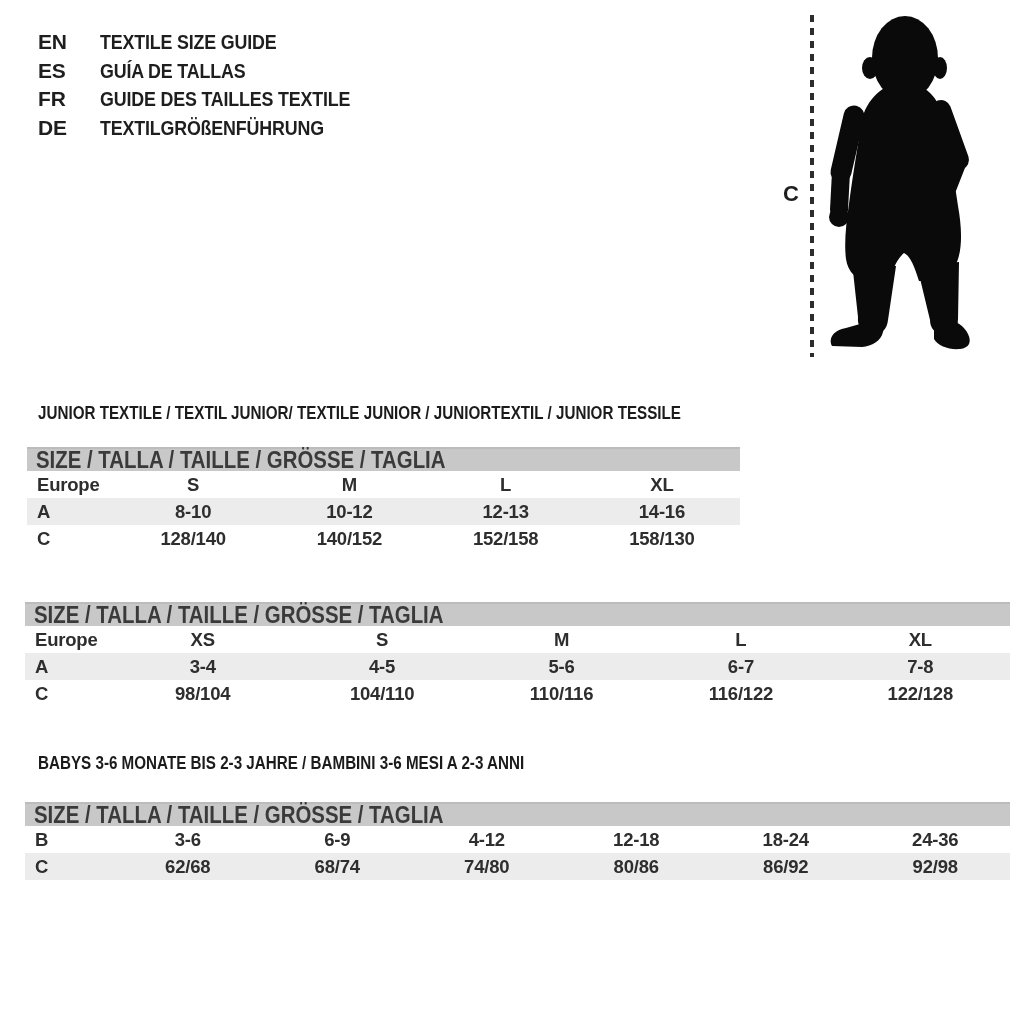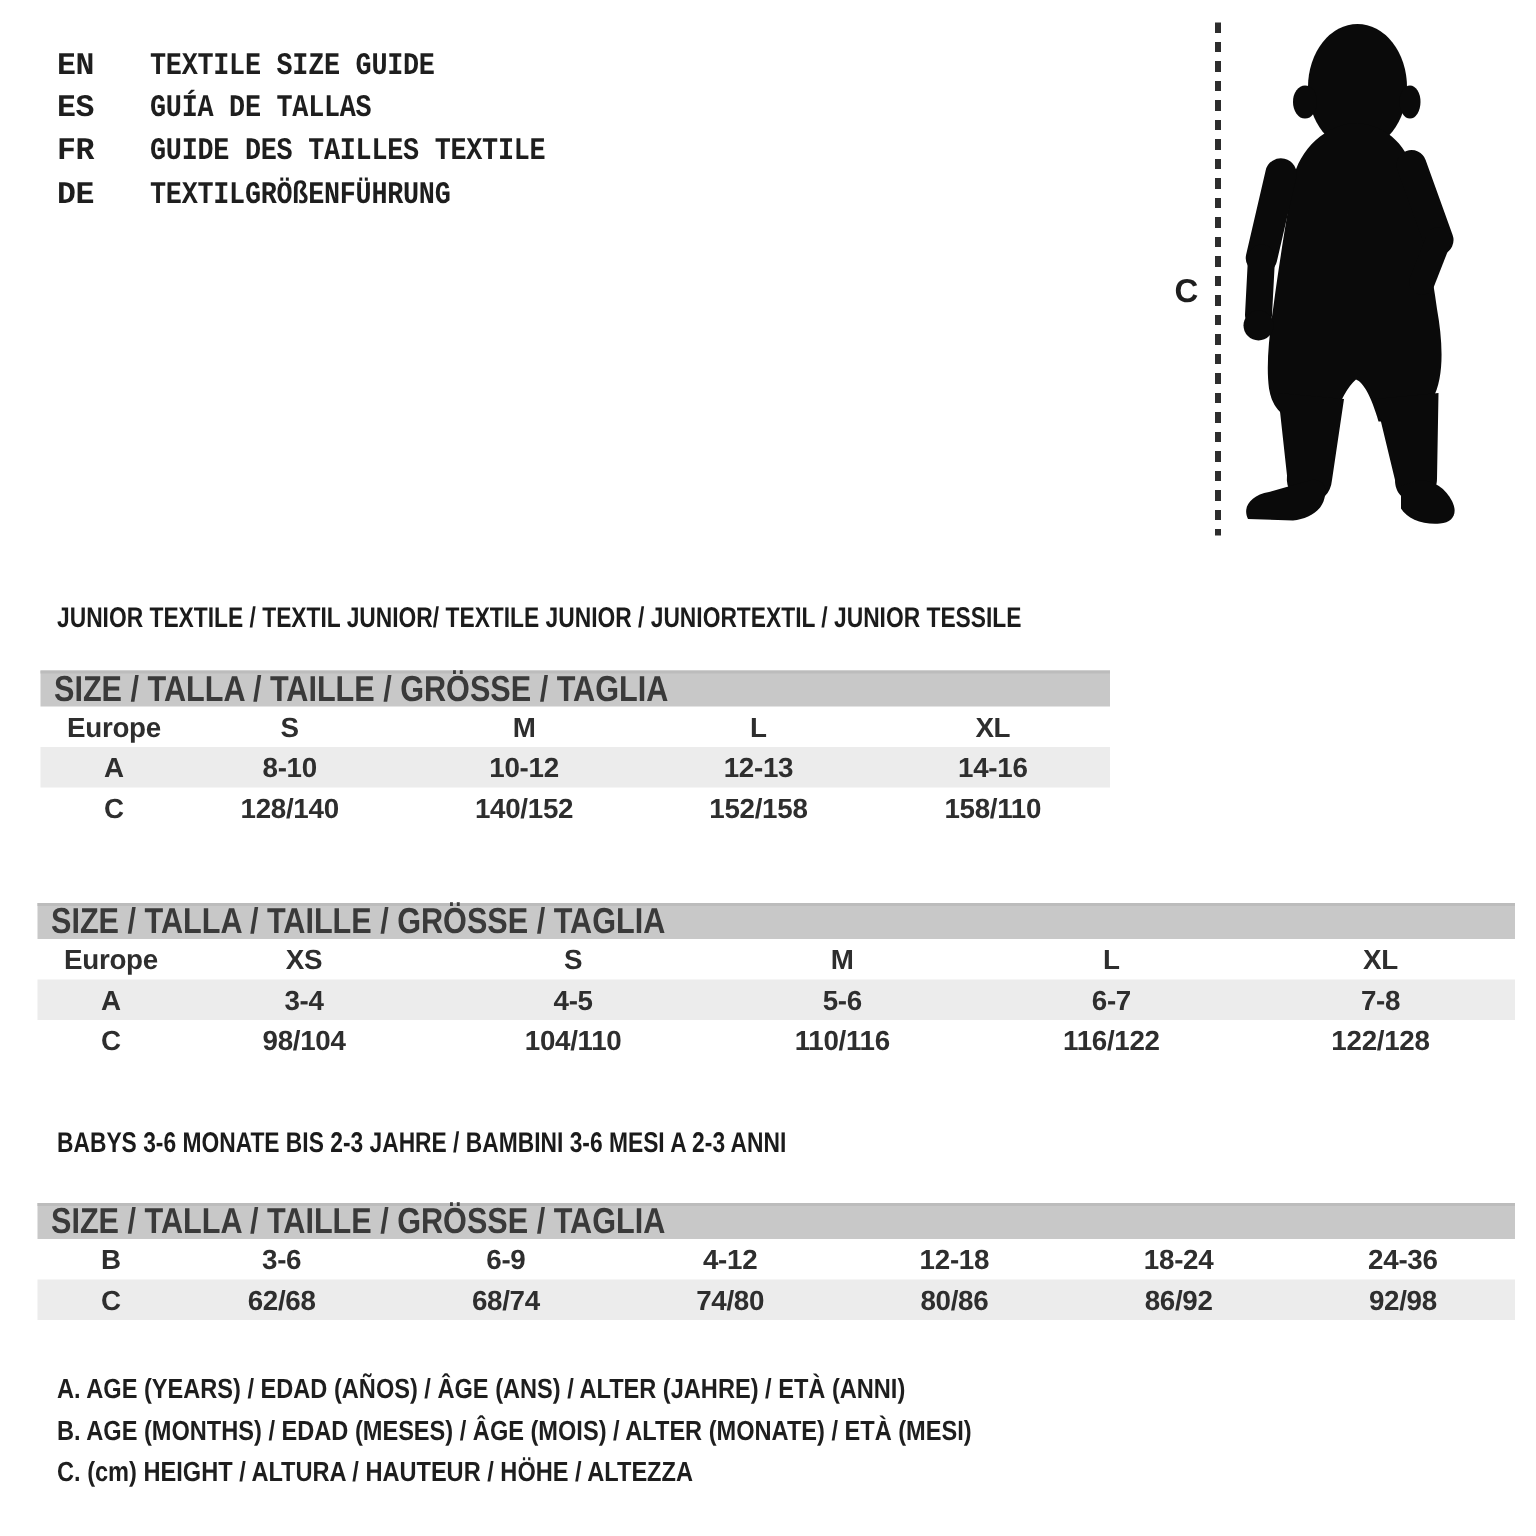--- a/index.html
+++ b/index.html
@@ -6,21 +6,21 @@
   .canvas{
     position:relative;width:1024px;height:1024px;background:#ffffff;
     font-family:"Liberation Sans",sans-serif;font-weight:bold;color:#222;
     overflow:hidden;
   }
   .cond80{display:inline-block;transform:scaleX(0.80);transform-origin:0 50%;white-space:nowrap;}
   .cond85{display:inline-block;transform:scaleX(0.85);transform-origin:0 50%;white-space:nowrap;}
 
   
   .lang-block{position:absolute;left:38px;top:30px;}
-  .lang-row{display:flex;align-items:center;height:28.6px;font-size:21px;letter-spacing:-0.2px;color:#1e1e1e;font-family:Liberation Mono, monospace;}
+  .lang-row{display:flex;height:28.6px;font-size:21px;letter-spacing:-0.2px;color:#1e1e1e;}
   .lang-code{width:62px;}
 
   
   .c-label{position:absolute;left:783px;top:181px;font-size:22px;color:#1e1e1e;}
   .dotted-line{
     position:absolute;left:810px;top:15px;width:4px;height:342px;
     background:repeating-linear-gradient(to bottom,#2d2d2d 0 7px,transparent 7px 13px);
   }
   .toddler{position:absolute;left:822px;top:14px;width:152px;height:342px;}
 
@@ -38,21 +38,21 @@
   .sec-junior .size-table{margin-top:23px;}
   .sec-children .size-table{margin-top:22px;}
   .sec-babies .size-table{margin-top:28px;}
   .tbl-header{
     height:24px;background:#c8c8c8;border-top:2px solid #bcbcbc;
     display:flex;align-items:center;padding-left:9px;box-sizing:border-box;
     font-size:24px;color:#3a3a3a;
   }
   .tbl-row{display:flex;align-items:center;height:27px;font-size:18.5px;color:#2e2e2e;letter-spacing:-0.2px;}
   .tbl-row.shaded{background:#ececec;}
-  .row-label{width:88px;padding-left:10px;box-sizing:border-box;text-align:center;}
+  .row-label{width:88px;padding-left:10px;box-sizing:border-box;}
   .cell{flex:1;text-align:center;}
 
   
   .footnotes{position:absolute;left:38px;top:912px;color:#1e1e1e;}
   .fn-line{font-size:18.5px;height:27.5px;line-height:27.5px;}
 </style>
 </head>
 <body>
 
 <div class="canvas">
@@ -121,21 +121,21 @@
             <span class="cell">8-10</span>
             <span class="cell">10-12</span>
             <span class="cell">12-13</span>
             <span class="cell">14-16</span>
           </div>
           <div class="tbl-row">
             <span class="row-label">C</span>
             <span class="cell">128/140</span>
             <span class="cell">140/152</span>
             <span class="cell">152/158</span>
-            <span class="cell">158/110</span>
+            <span class="cell">158/130</span>
           </div>
         </div>
       </div>
       <div class="section sec-children">
         <div class="size-table">
           <div class="tbl-header">
             <span class="cond85">SIZE / TALLA / TAILLE / GRÖSSE / TAGLIA</span>
           </div>
           <div class="tbl-row">
             <span class="row-label">Europe</span>
@@ -186,14 +186,13 @@
             <span class="cell">68/74</span>
             <span class="cell">74/80</span>
             <span class="cell">80/86</span>
             <span class="cell">86/92</span>
             <span class="cell">92/98</span>
           </div>
         </div>
       </div>
     </div>
 
-  <div class="footnotes"><div class="fn-line cond85">A. AGE (YEARS) / EDAD (AÑOS) / ÂGE (ANS) / ALTER (JAHRE) / ETÀ (ANNI)</div><div class="fn-line cond85">B. AGE (MONTHS) / EDAD (MESES) / ÂGE (MOIS) / ALTER (MONATE) / ETÀ (MESI)</div><div class="fn-line cond85">C. (cm) HEIGHT / ALTURA / HAUTEUR / HÖHE / ALTEZZA</div></div>
 </div>
 
 </body></html>

